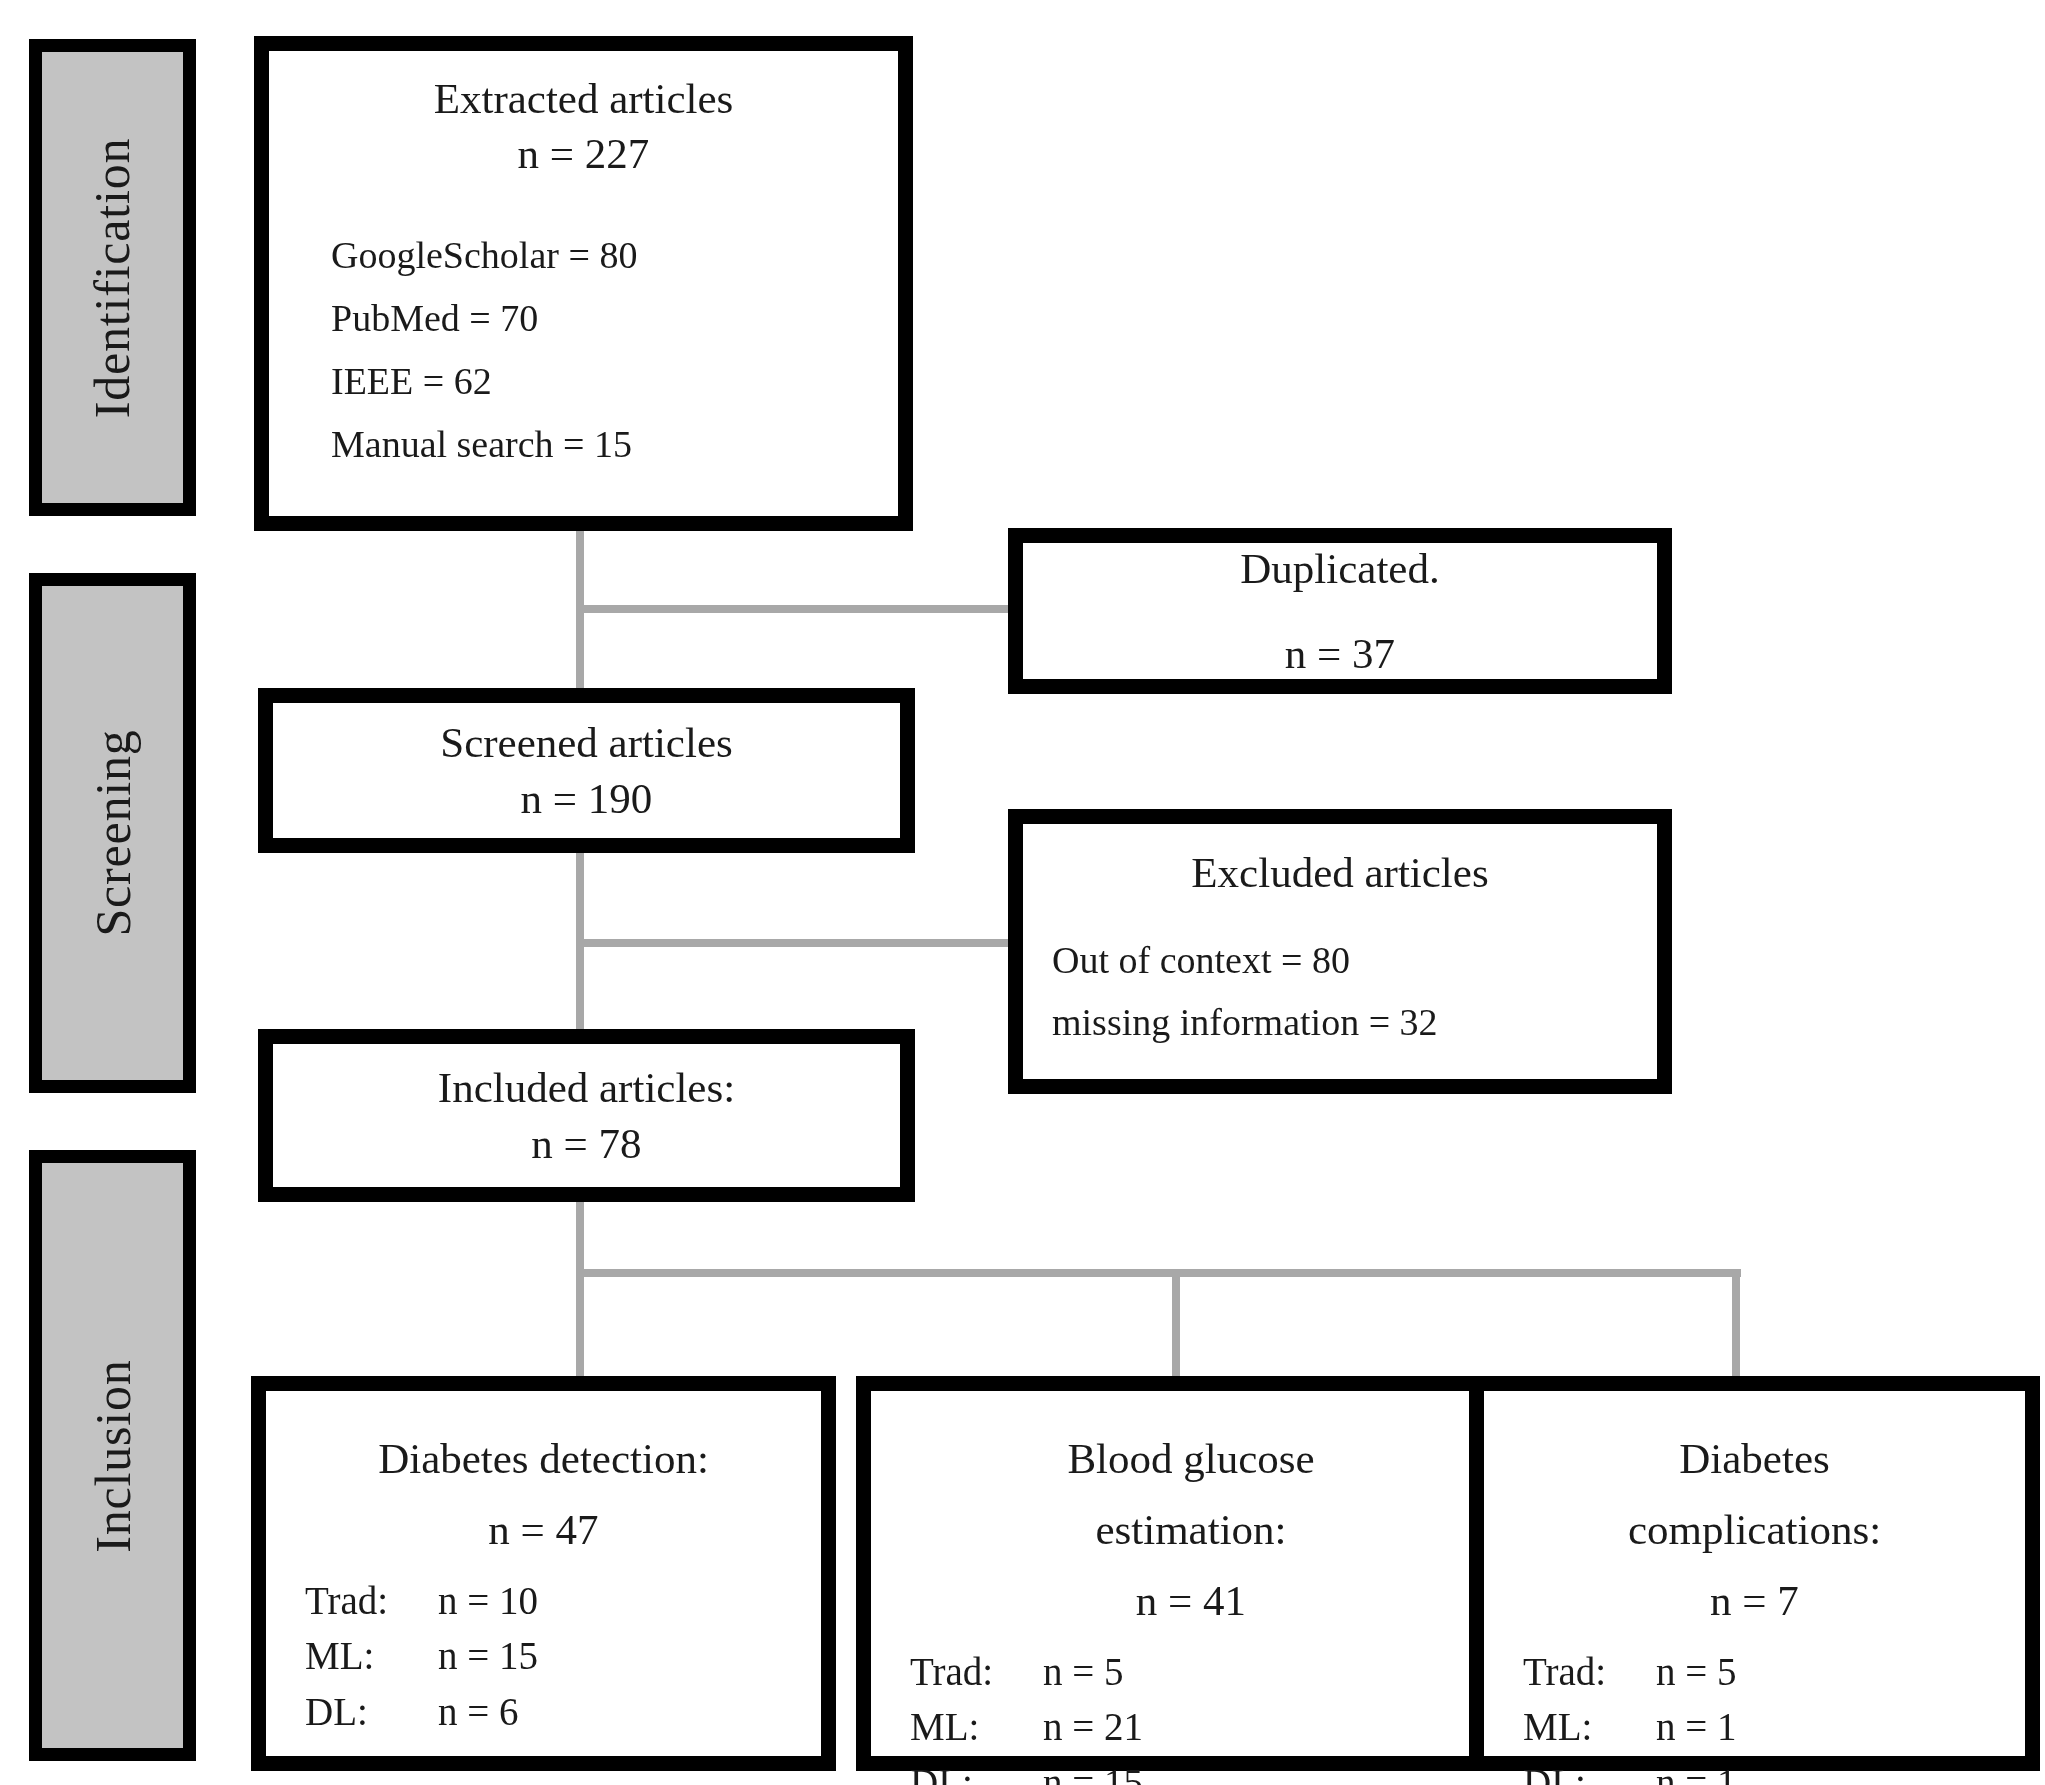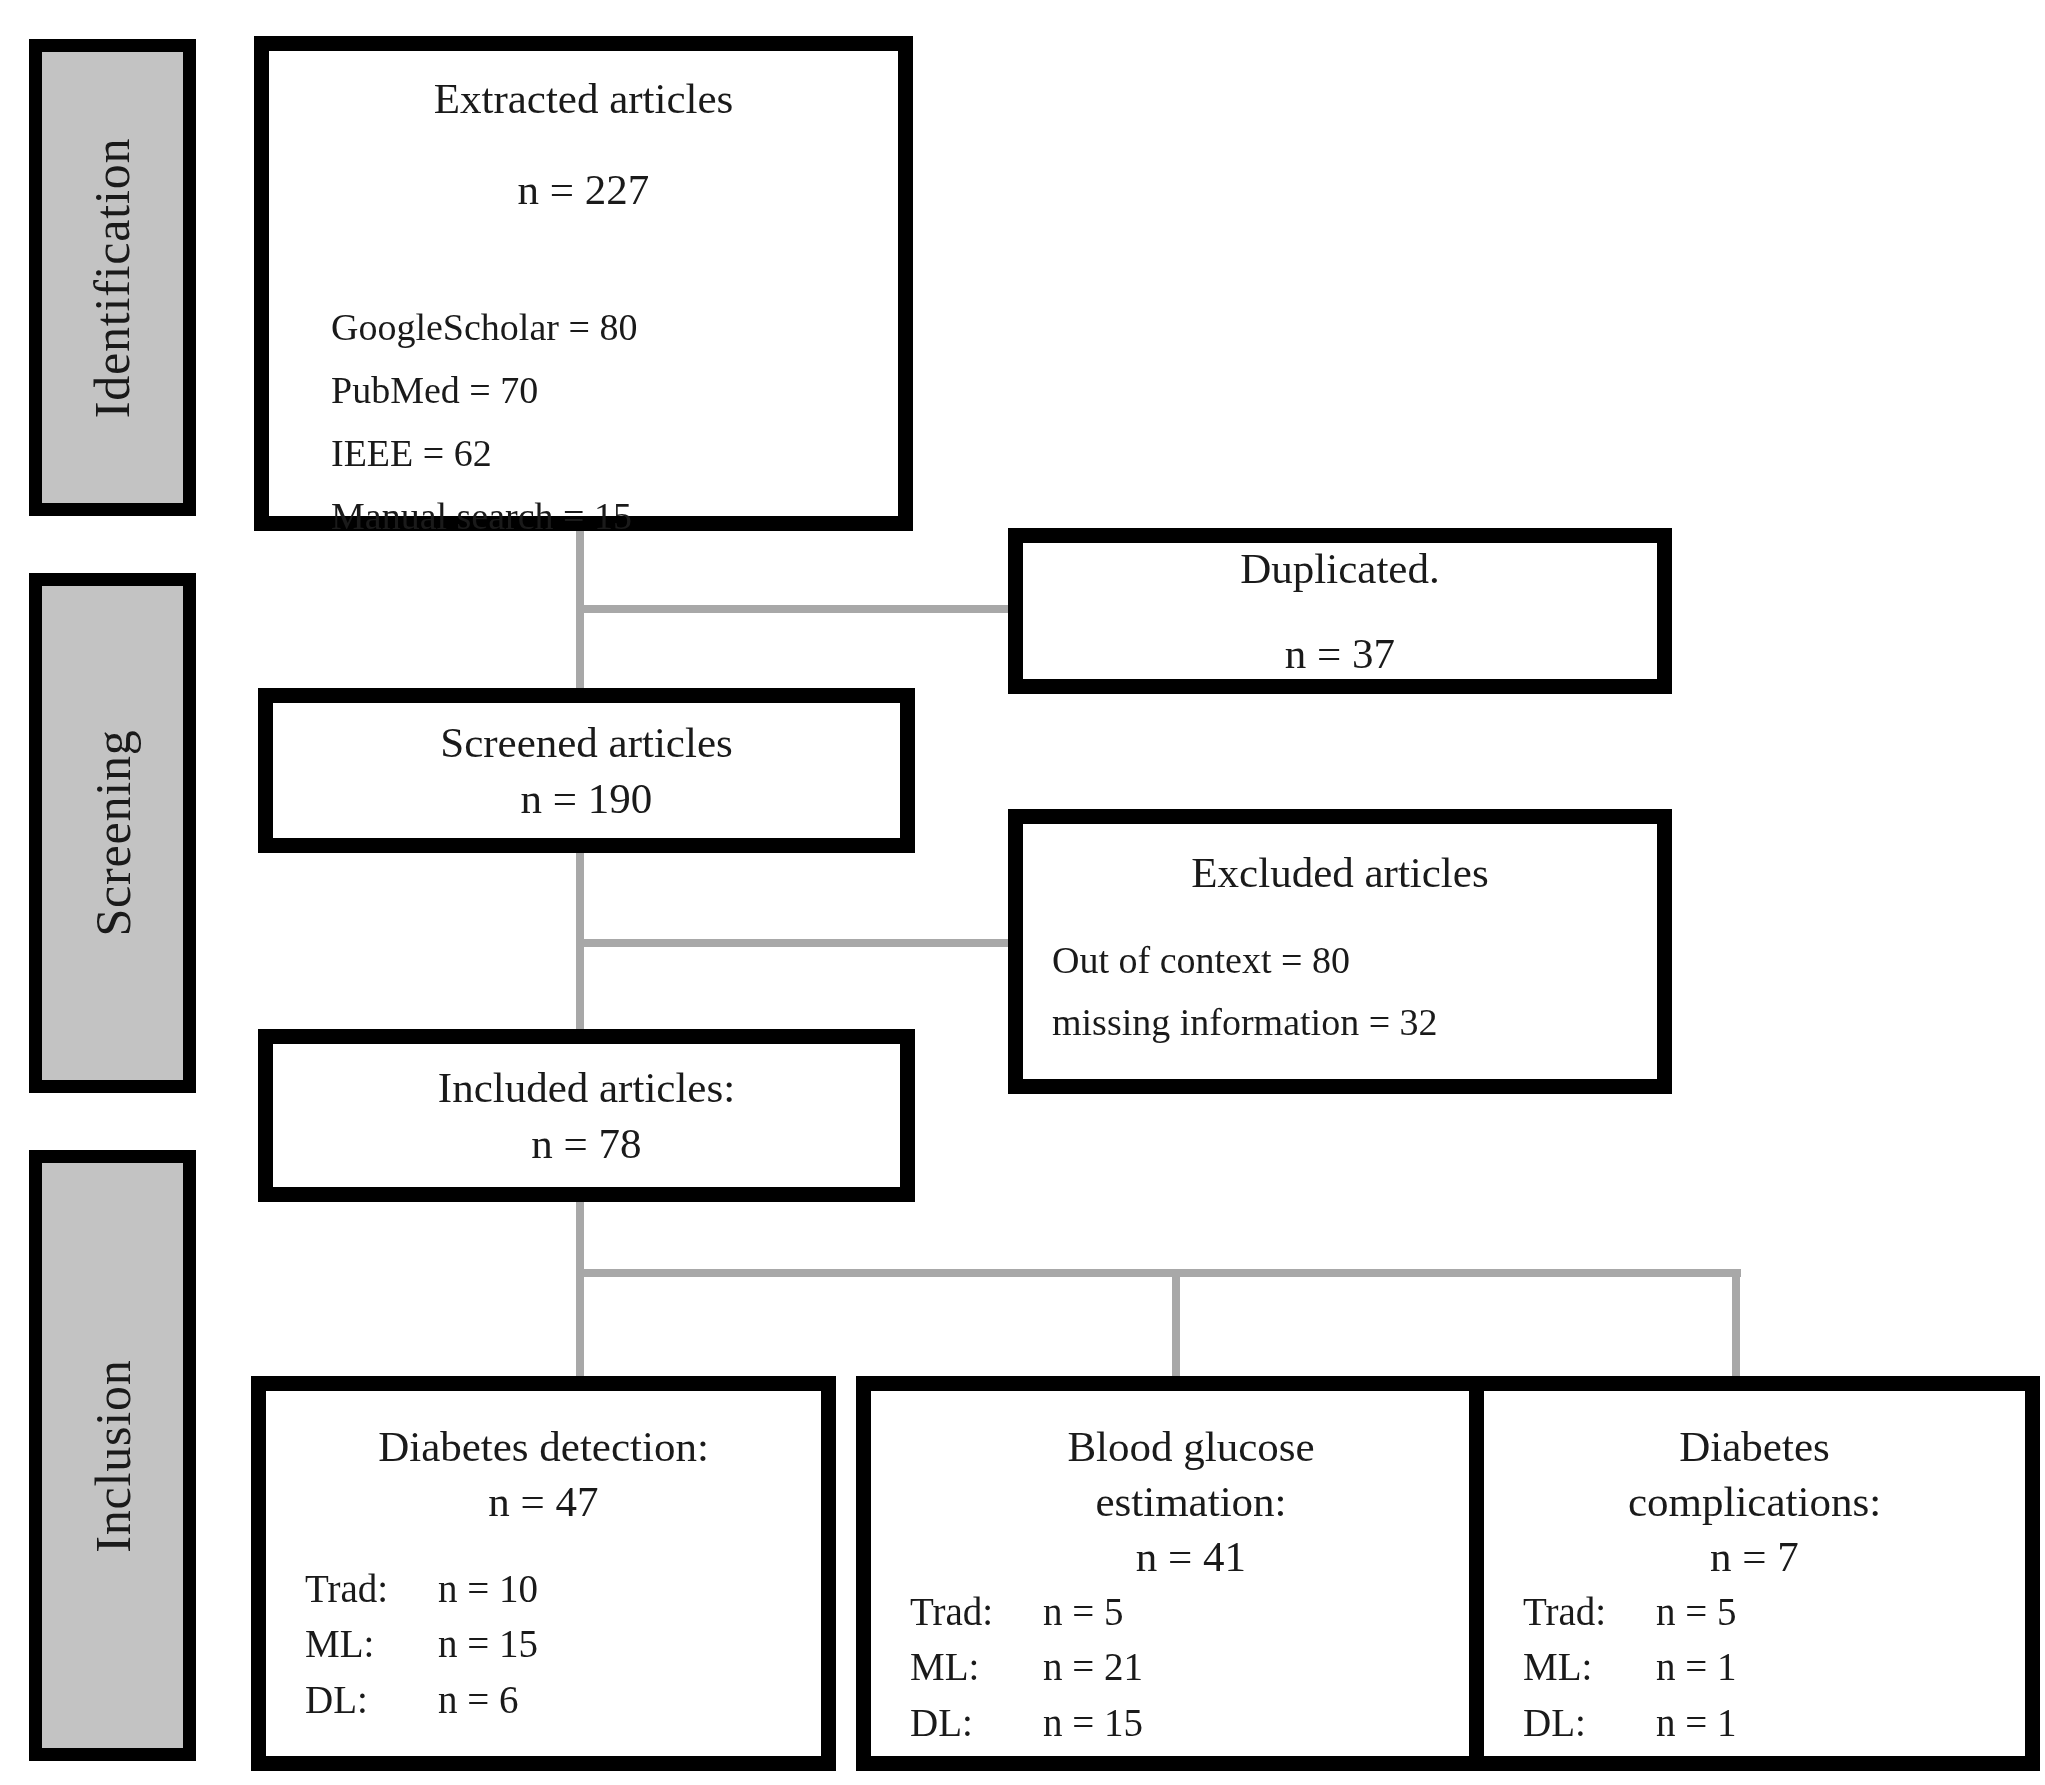--- a/index.html
+++ b/index.html
@@ -62,21 +62,21 @@
     text-align: center;
     font-size: 43px;
     line-height: 1.28;
     color: #1a1a1a;
   }
   .centered-box {
     justify-content: center;
   }
 
   
-  .box-extracted { padding-top: 20px; gap: 36px; }
+  .box-extracted { padding-top: 20px; }
   .source-list {
     margin-top: 43px;
     padding-left: 47px;
     font-size: 38px;
     line-height: 1.66;
     text-align: left;
     color: #1a1a1a;
     margin-left: 15px;
   }
 
@@ -85,21 +85,21 @@
   .excluded-list {
     margin-top: 30px;
     padding-left: 29px;
     font-size: 38px;
     line-height: 1.62;
     text-align: left;
     color: #1a1a1a;
   }
 
   
-  .category-box { padding-top: 28px; }
+  .category-box { padding-top: 40px; gap: 16px; }
   .stats-block {
     margin-top: auto;
     padding: 0 0 29px 39px;
     font-size: 39px;
     line-height: 1.42;
   }
   .stat-row {
     display: grid;
     grid-template-columns: 133px auto;
     color: #1a1a1a;

